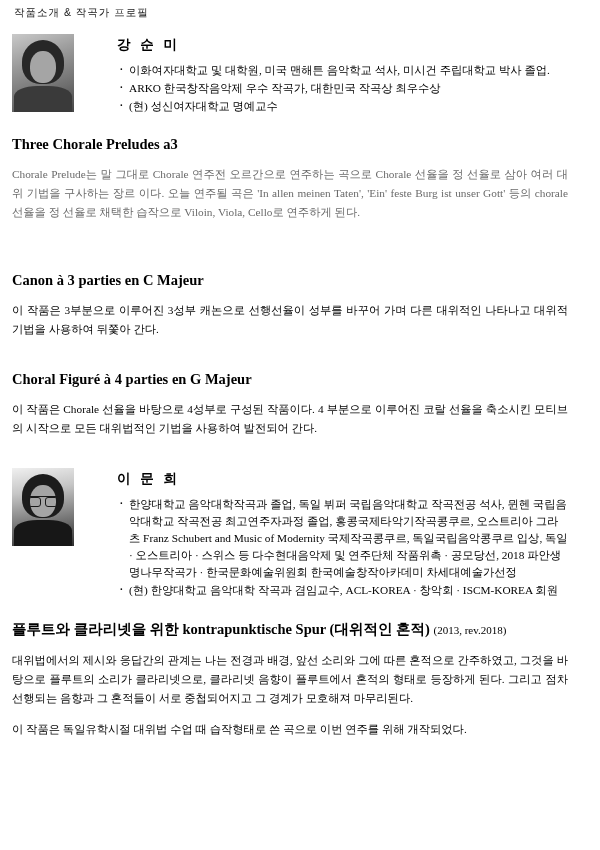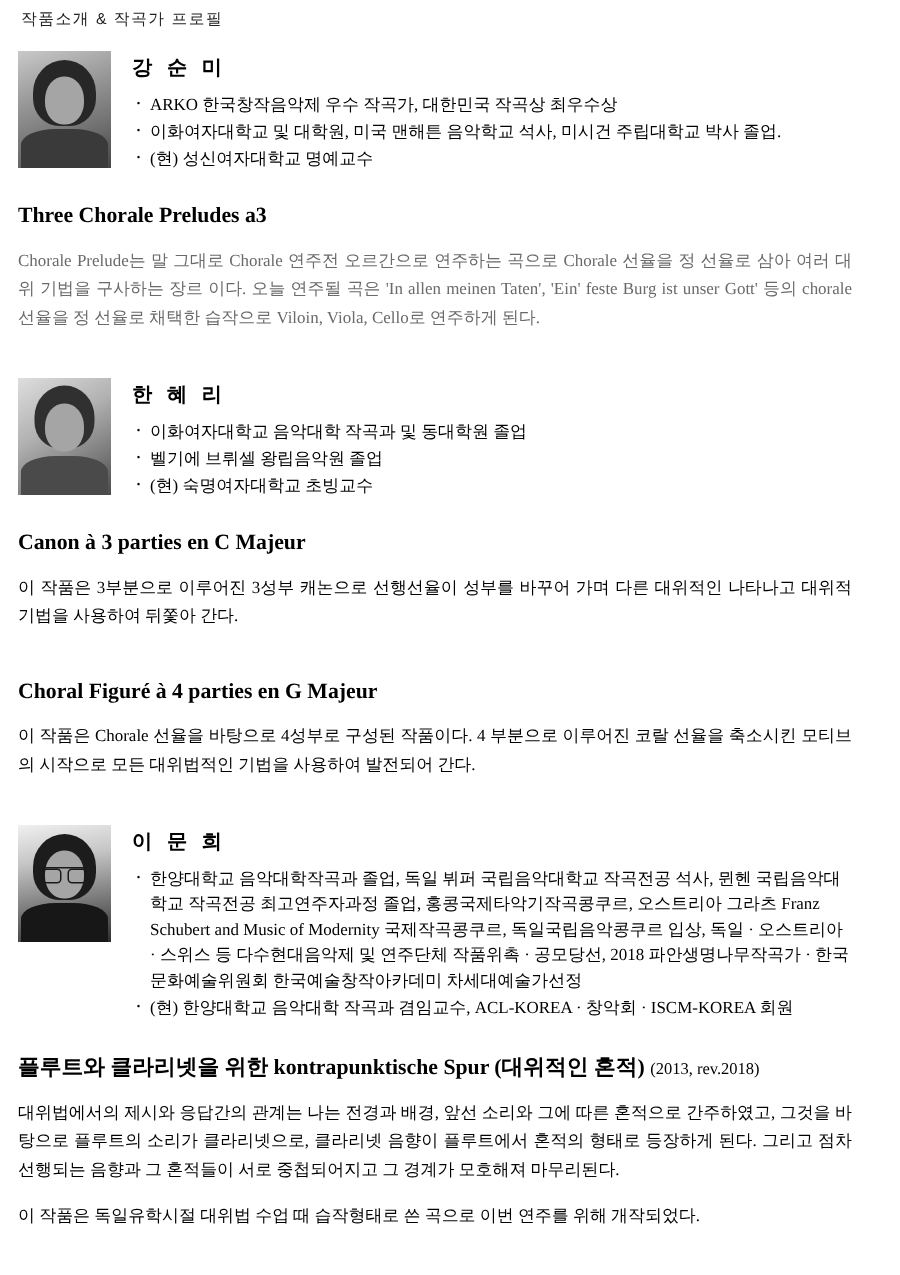--- a/index.html
+++ b/index.html
@@ -25,20 +25,21 @@
     font-family: "Liberation Sans", sans-serif;
     font-size: 10.5px;
     letter-spacing: 1px;
     color: #222;
     margin: 2px 0 14px 2px;
   }
   .profile {
     display: flex;
     align-items: flex-start;
     margin-bottom: 6px;
+    gap: 29px;
   }
   .photo {
     width: 62px;
     height: 78px;
     flex: 0 0 62px;
     margin-right: 14px;
     background: #5d5d5d;
     position: relative;
     overflow: hidden;
     filter: grayscale(100%);
@@ -152,48 +153,32 @@
   <div class="profile">
     <div class="photo p1">
       <div class="bg"></div>
       <div class="hair"></div>
       <div class="face"></div>
       <div class="body"></div>
     </div>
     <div class="profile-body">
       <div class="person-name">강 순 미</div>
       <ul class="bullets">
+        <li>이화여자대학교 및 대학원, 미국 맨해튼 음악학교 석사, 미시건 주립대학교 박사 졸업.</li>
         <li>ARKO 한국창작음악제 우수 작곡가, 대한민국 작곡상 최우수상</li>
-        <li>이화여자대학교 및 대학원, 미국 맨해튼 음악학교 석사, 미시건 주립대학교 박사 졸업.</li>
         <li>(현) 성신여자대학교 명예교수</li>
       </ul>
     </div>
   </div>
 
   <div class="work-title">Three Chorale Preludes a3</div>
   <div class="para gray">Chorale Prelude는 말 그대로 Chorale 연주전 오르간으로 연주하는 곡으로 Chorale 선율을 정 선율로 삼아 여러 대위 기법을 구사하는 장르 이다. 오늘 연주될 곡은 'In allen  meinen Taten', 'Ein' feste Burg ist unser Gott' 등의 chorale 선율을 정 선율로 채택한 습작으로 Viloin, Viola, Cello로 연주하게 된다.</div>
 
   <div class="spacer-lg"></div>
 
-  <div class="profile">
-    <div class="photo p2">
-      <div class="bg"></div>
-      <div class="hair"></div>
-      <div class="face"></div>
-      <div class="body"></div>
-    </div>
-    <div class="profile-body">
-      <div class="person-name">한 혜 리</div>
-      <ul class="bullets">
-        <li>이화여자대학교 음악대학 작곡과 및 동대학원 졸업</li>
-        <li>벨기에 브뤼셀 왕립음악원 졸업</li>
-        <li>(현) 숙명여자대학교 초빙교수</li>
-      </ul>
-    </div>
-  </div>
 
   <div class="work-title">Canon à 3 parties en C Majeur</div>
   <div class="para">이 작품은 3부분으로 이루어진 3성부 캐논으로 선행선율이 성부를 바꾸어 가며 다른 대위적인 나타나고 대위적 기법을 사용하여 뒤쫓아 간다.</div>
 
   <div class="spacer-sm"></div>
 
   <div class="work-title">Choral Figuré à 4 parties en G Majeur</div>
   <div class="para">이 작품은 Chorale 선율을 바탕으로 4성부로 구성된 작품이다. 4 부분으로 이루어진 코랄 선율을 축소시킨 모티브의 시작으로 모든 대위법적인 기법을 사용하여 발전되어 간다.</div>
 
   <div class="spacer-lg"></div>

